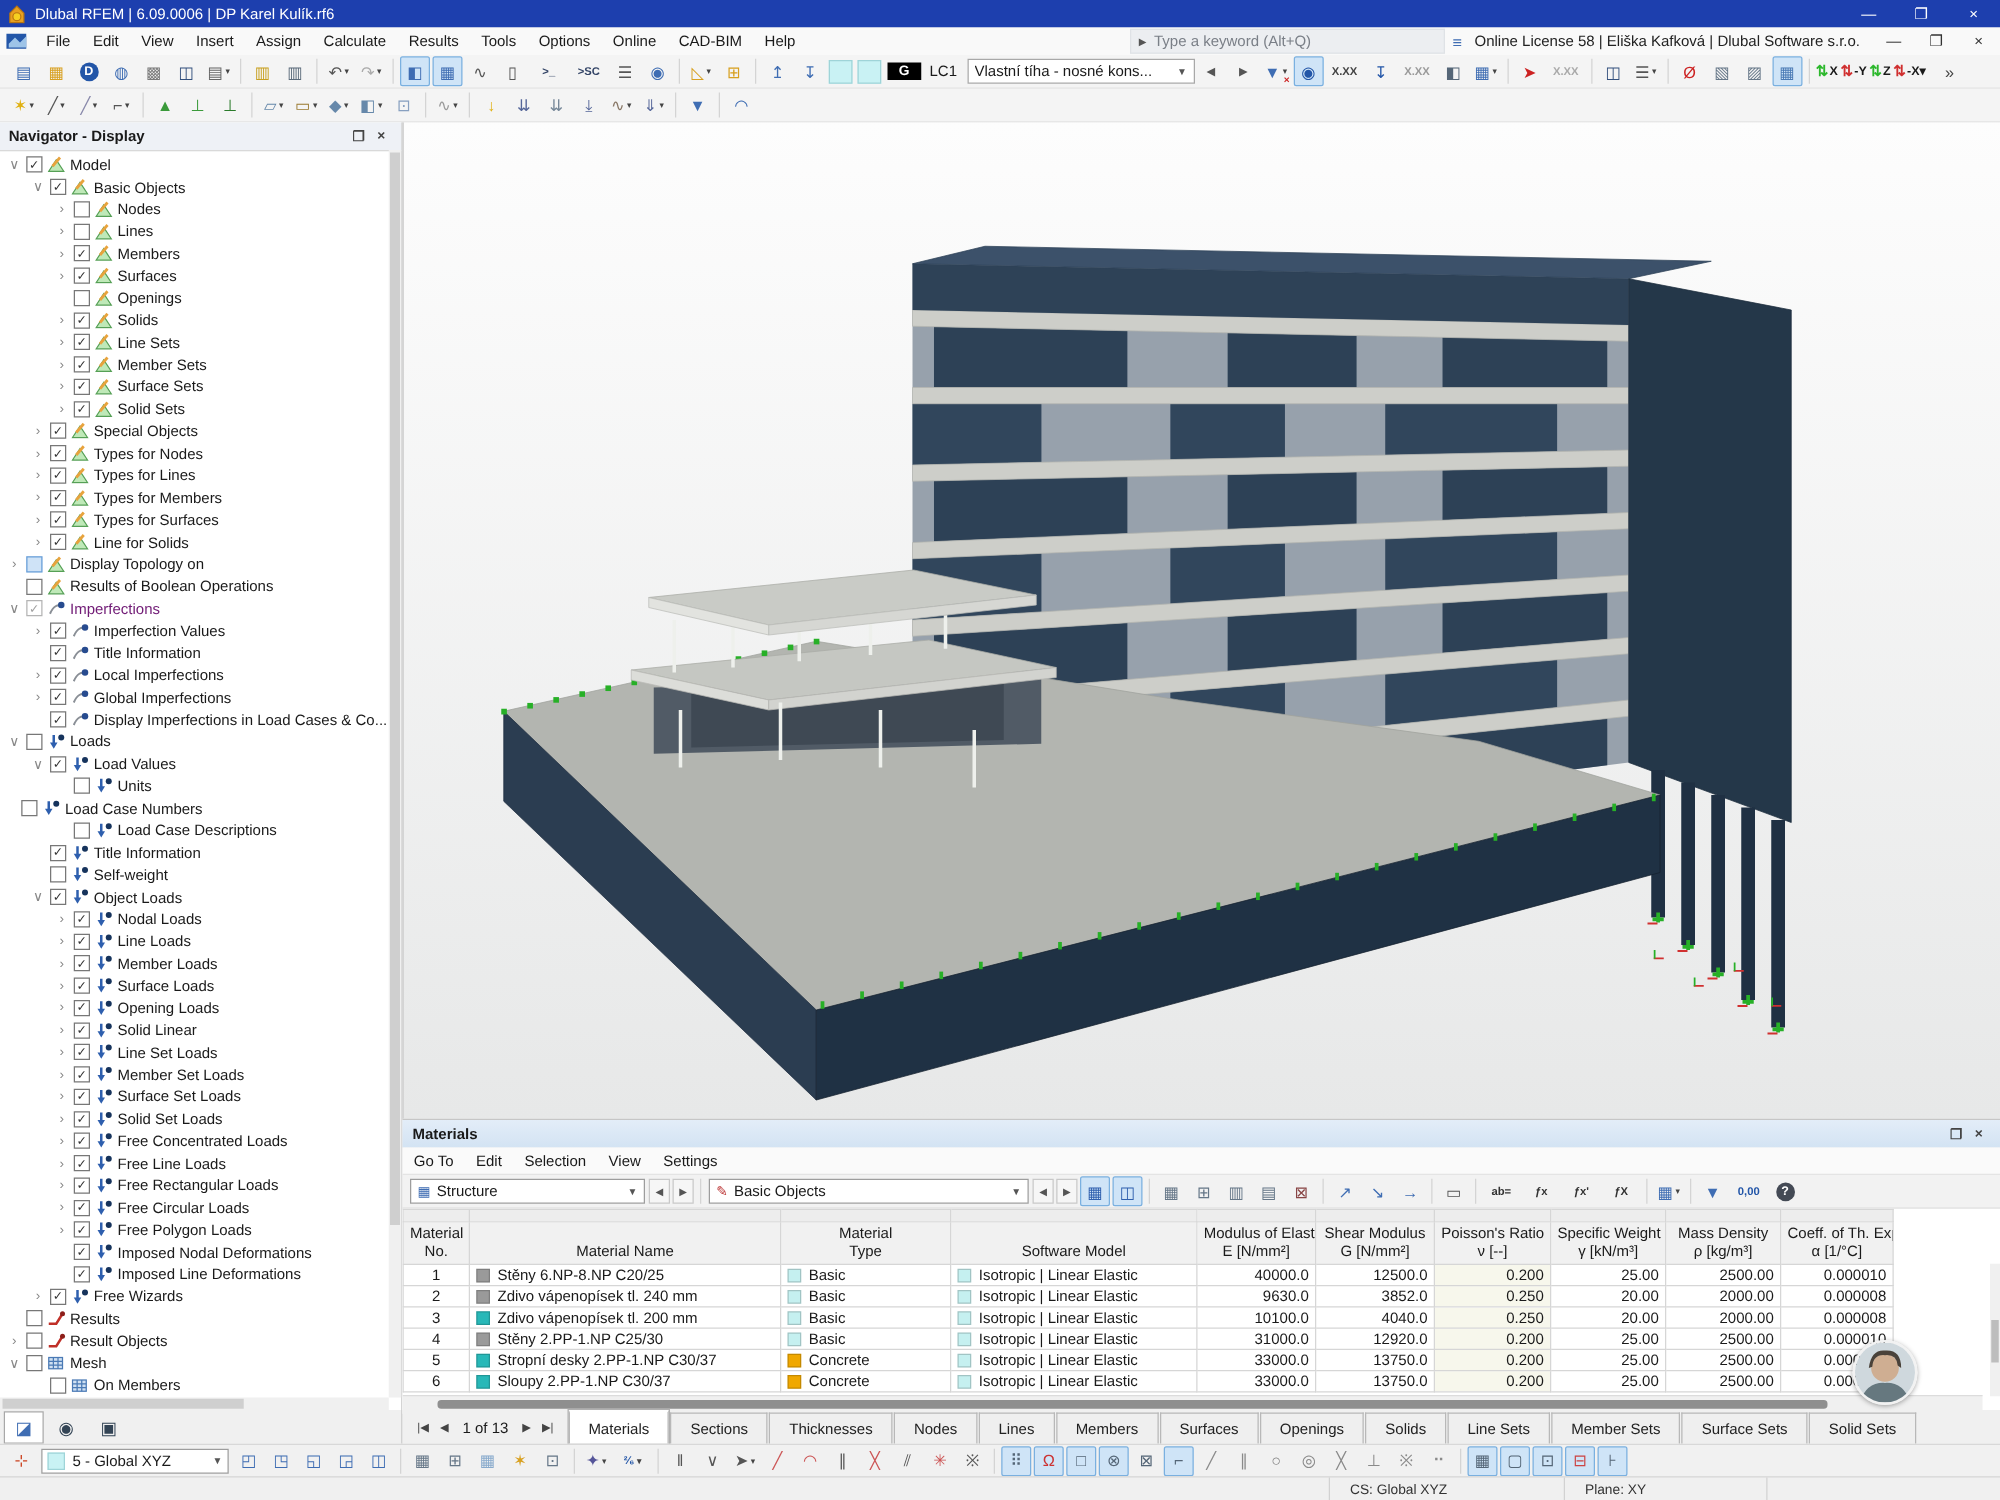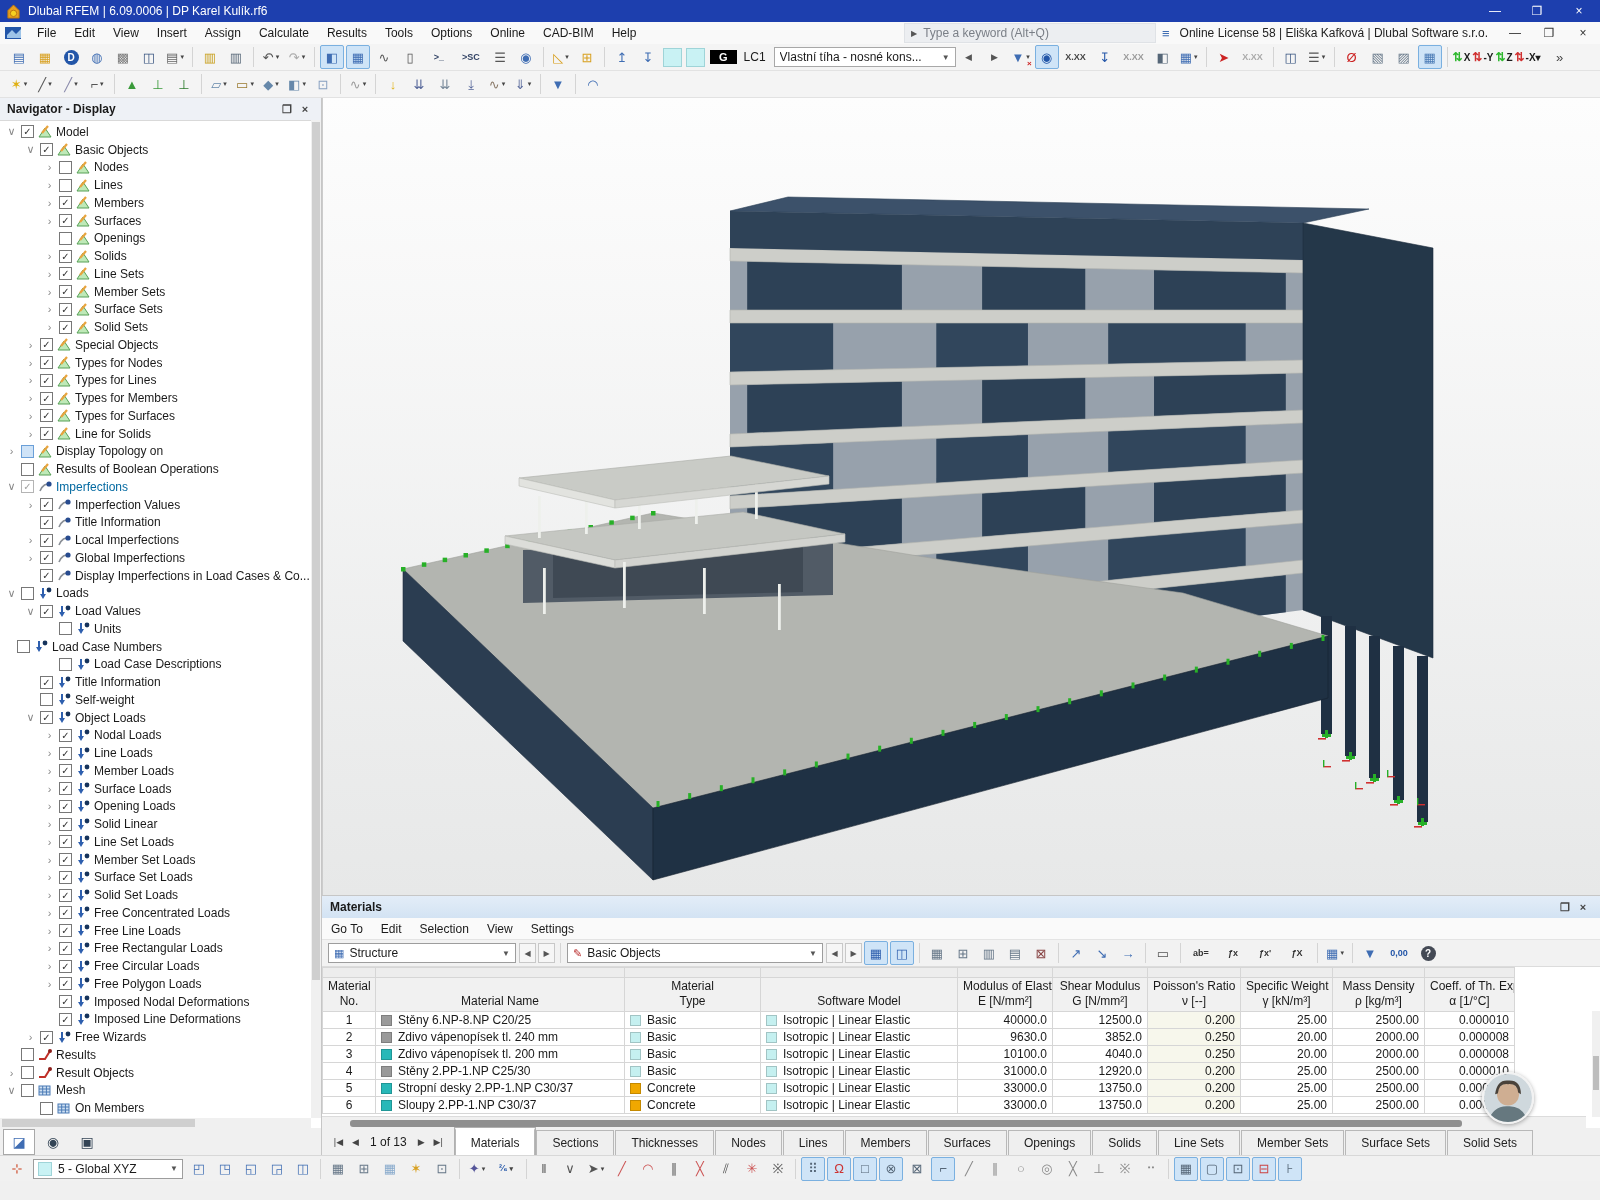--- a/index.html
+++ b/index.html
@@ -57,21 +57,21 @@
   #tree{position:absolute;left:0;top:22px;right:10px;bottom:10px;overflow:hidden;padding-top:3px;}
   .trow{display:flex;align-items:center;height:17.75px;white-space:nowrap;}
   .trow .exp{width:15px;text-align:center;color:#888;font-size:11px;flex:none;}
   .cb{width:13px;height:13px;border:1px solid #777;background:#fff;display:flex;align-items:center;justify-content:center;
       font-size:10px;color:#333;margin:0 2px;flex:none;box-sizing:border-box;}
   .cb.p{background:#cfe3f7;border-color:#6a9fd8;}
   .cb.g{color:#a0a0a0;border-color:#b4b4b4;}
   .ticon{width:15px;height:13px;margin:0 3px 0 2px;flex:none;}
   .ticon svg{display:block;}
   .tlabel{font-size:12px;}
-  .trow.gray .tlabel{color:#0369a1;}
+  .trow.gray .tlabel{color:#701a75;}
   #nav-vscroll{position:absolute;right:0;top:22px;bottom:10px;width:10px;background:#f0f0f0;}
   #nav-vscroll .th{position:absolute;left:1px;right:1px;top:2px;height:86%;background:#cfcfcf;}
   #nav-hscroll{position:absolute;left:0;right:10px;bottom:0;height:10px;background:#f0f0f0;}
   #nav-hscroll .th{position:absolute;top:1px;bottom:1px;left:2px;width:62%;background:#cfcfcf;}
   #minitabs{position:absolute;left:0;top:1128px;width:322px;height:27px;background:#f0f0f0;border-right:1px solid #c6c6c6;
             display:flex;align-items:center;padding-left:3px;box-sizing:border-box;}
   .minitab{width:30px;height:24px;display:flex;align-items:center;justify-content:center;font-size:14px;margin-right:2px;
            border:1px solid transparent;}
   .minitab.active{background:#fff;border-color:#a8a8a8;}
   
@@ -1607,20 +1607,26 @@
         </span>
         <span class="tbtn active">
           <span class="g" style="color: rgb(204, 68, 68);">⊟</span>
         </span>
         <span class="tbtn active">
           <span class="g" style="color: rgb(85, 102, 119);">⊦</span>
         </span>
       </span>
   </div>
 
+  <div id="statusbar">
+    <div class="sseg" id="sseg-spacer"></div>
+    <div class="sseg" id="sseg-cs">CS: Global XYZ</div>
+    <div class="sseg" id="sseg-plane">Plane: XY</div>
+    <div class="sseg" style="flex:1;"></div>
+  </div>
 
   <div id="avatar">
     <svg width="48" height="48" viewBox="0 0 52 52">
       <rect width="52" height="52" fill="#cfd8dd"></rect>
       <circle cx="26" cy="22" r="12" fill="#cfae92"></circle>
       <path d="M12,22 Q14,6 26,7 Q40,6 40,22 L37,20 Q36,10 26,11 Q16,10 15,21 Z" fill="#4a423a"></path>
       <path d="M4,52 Q10,34 26,35 Q42,34 48,52 Z" fill="#66787f"></path>
     </svg>
   </div>
 </div>

